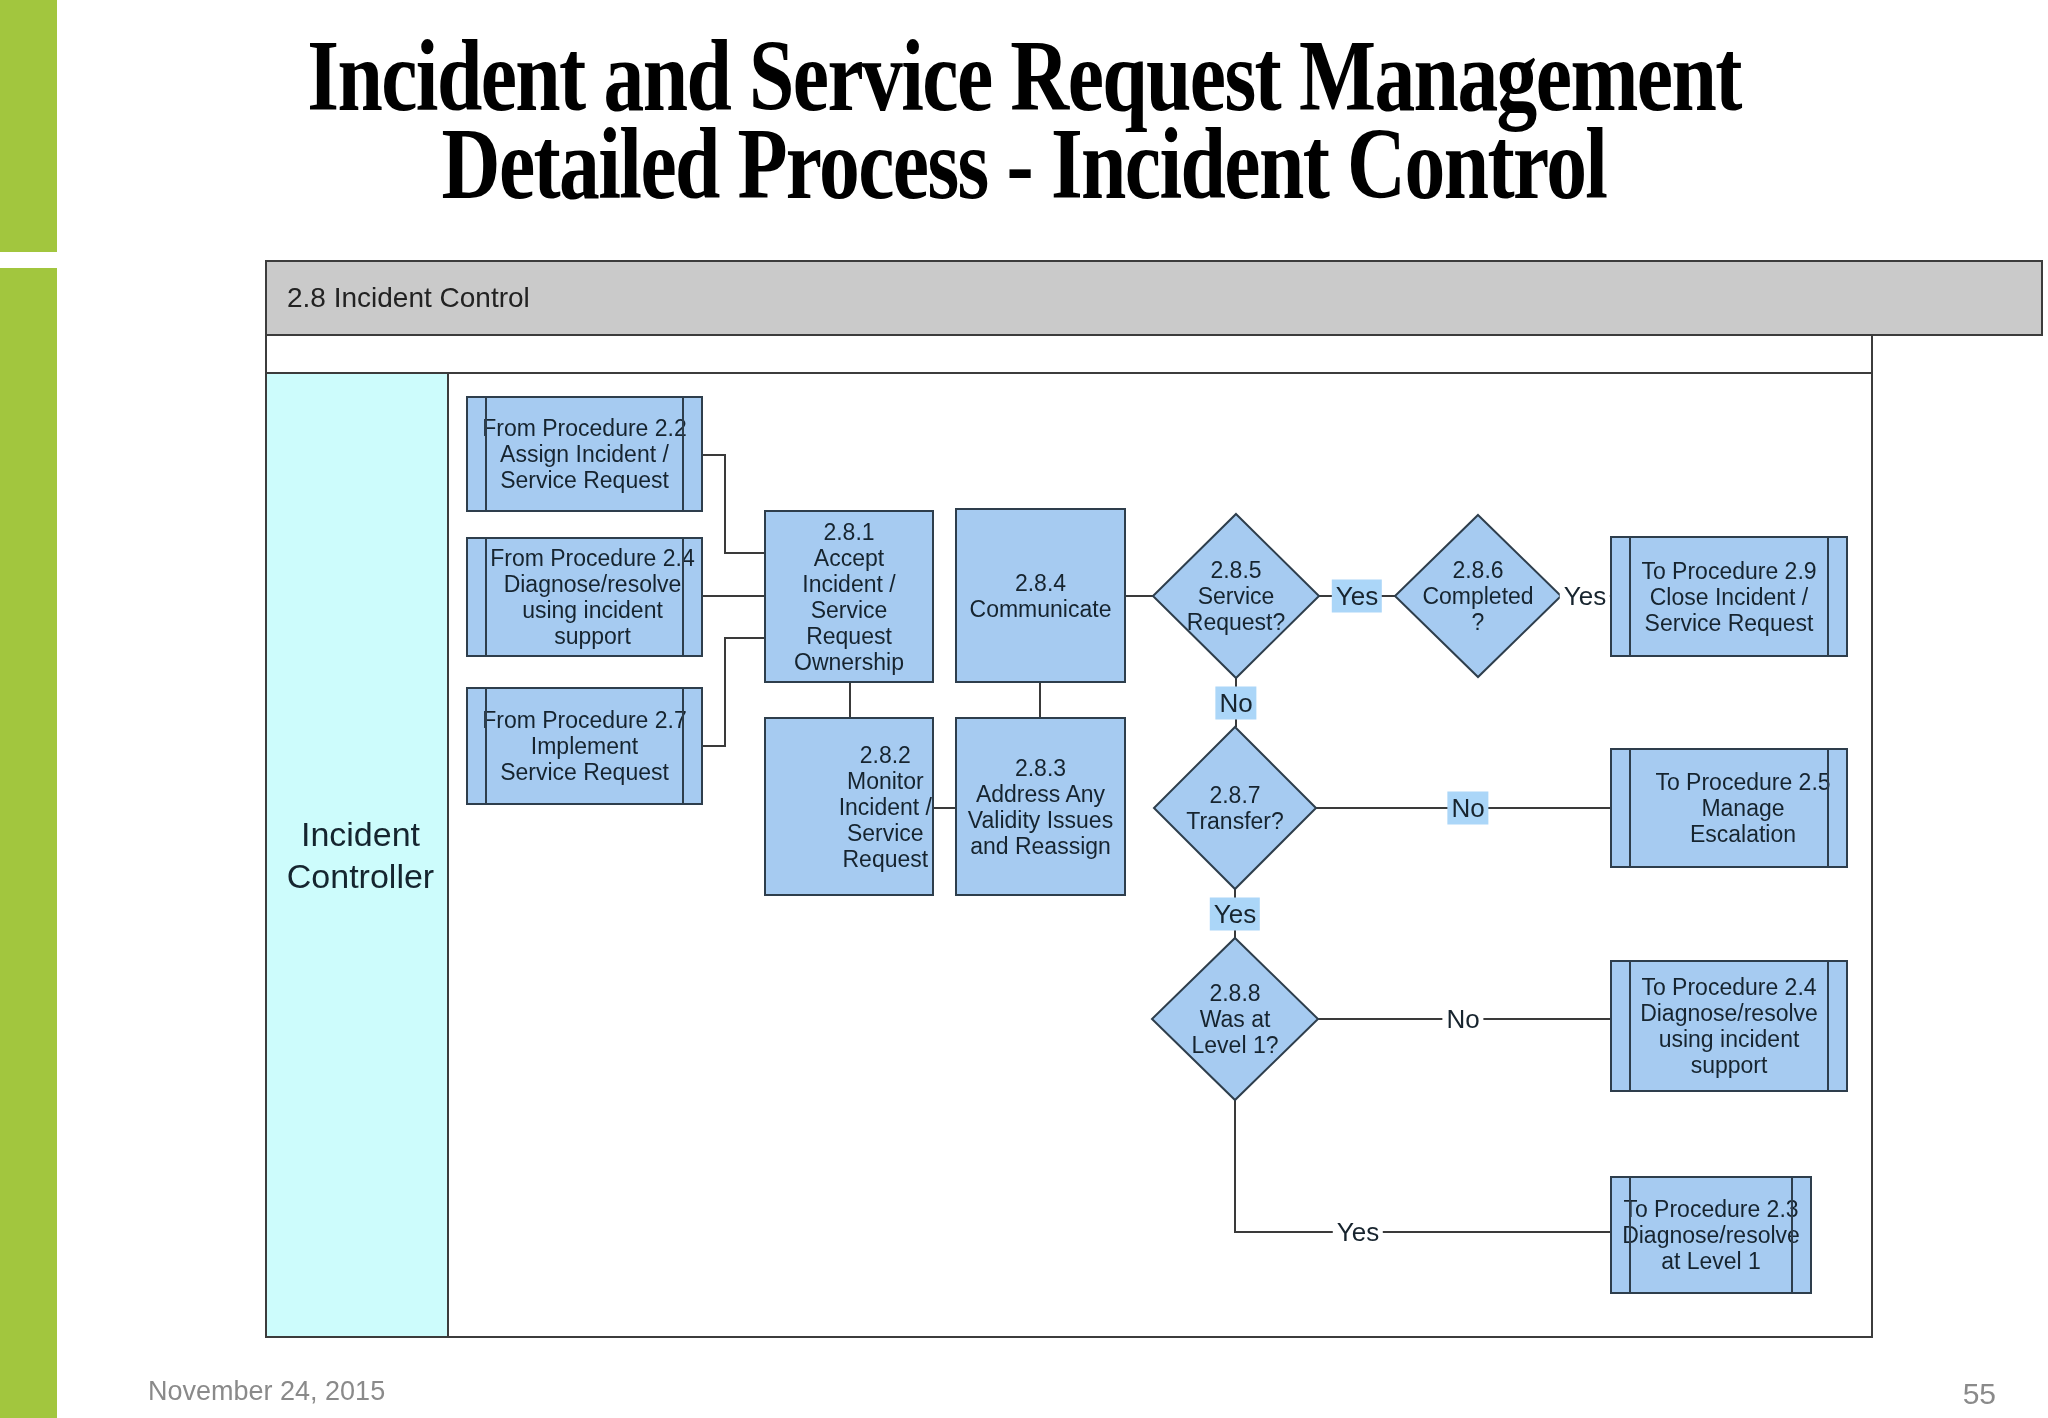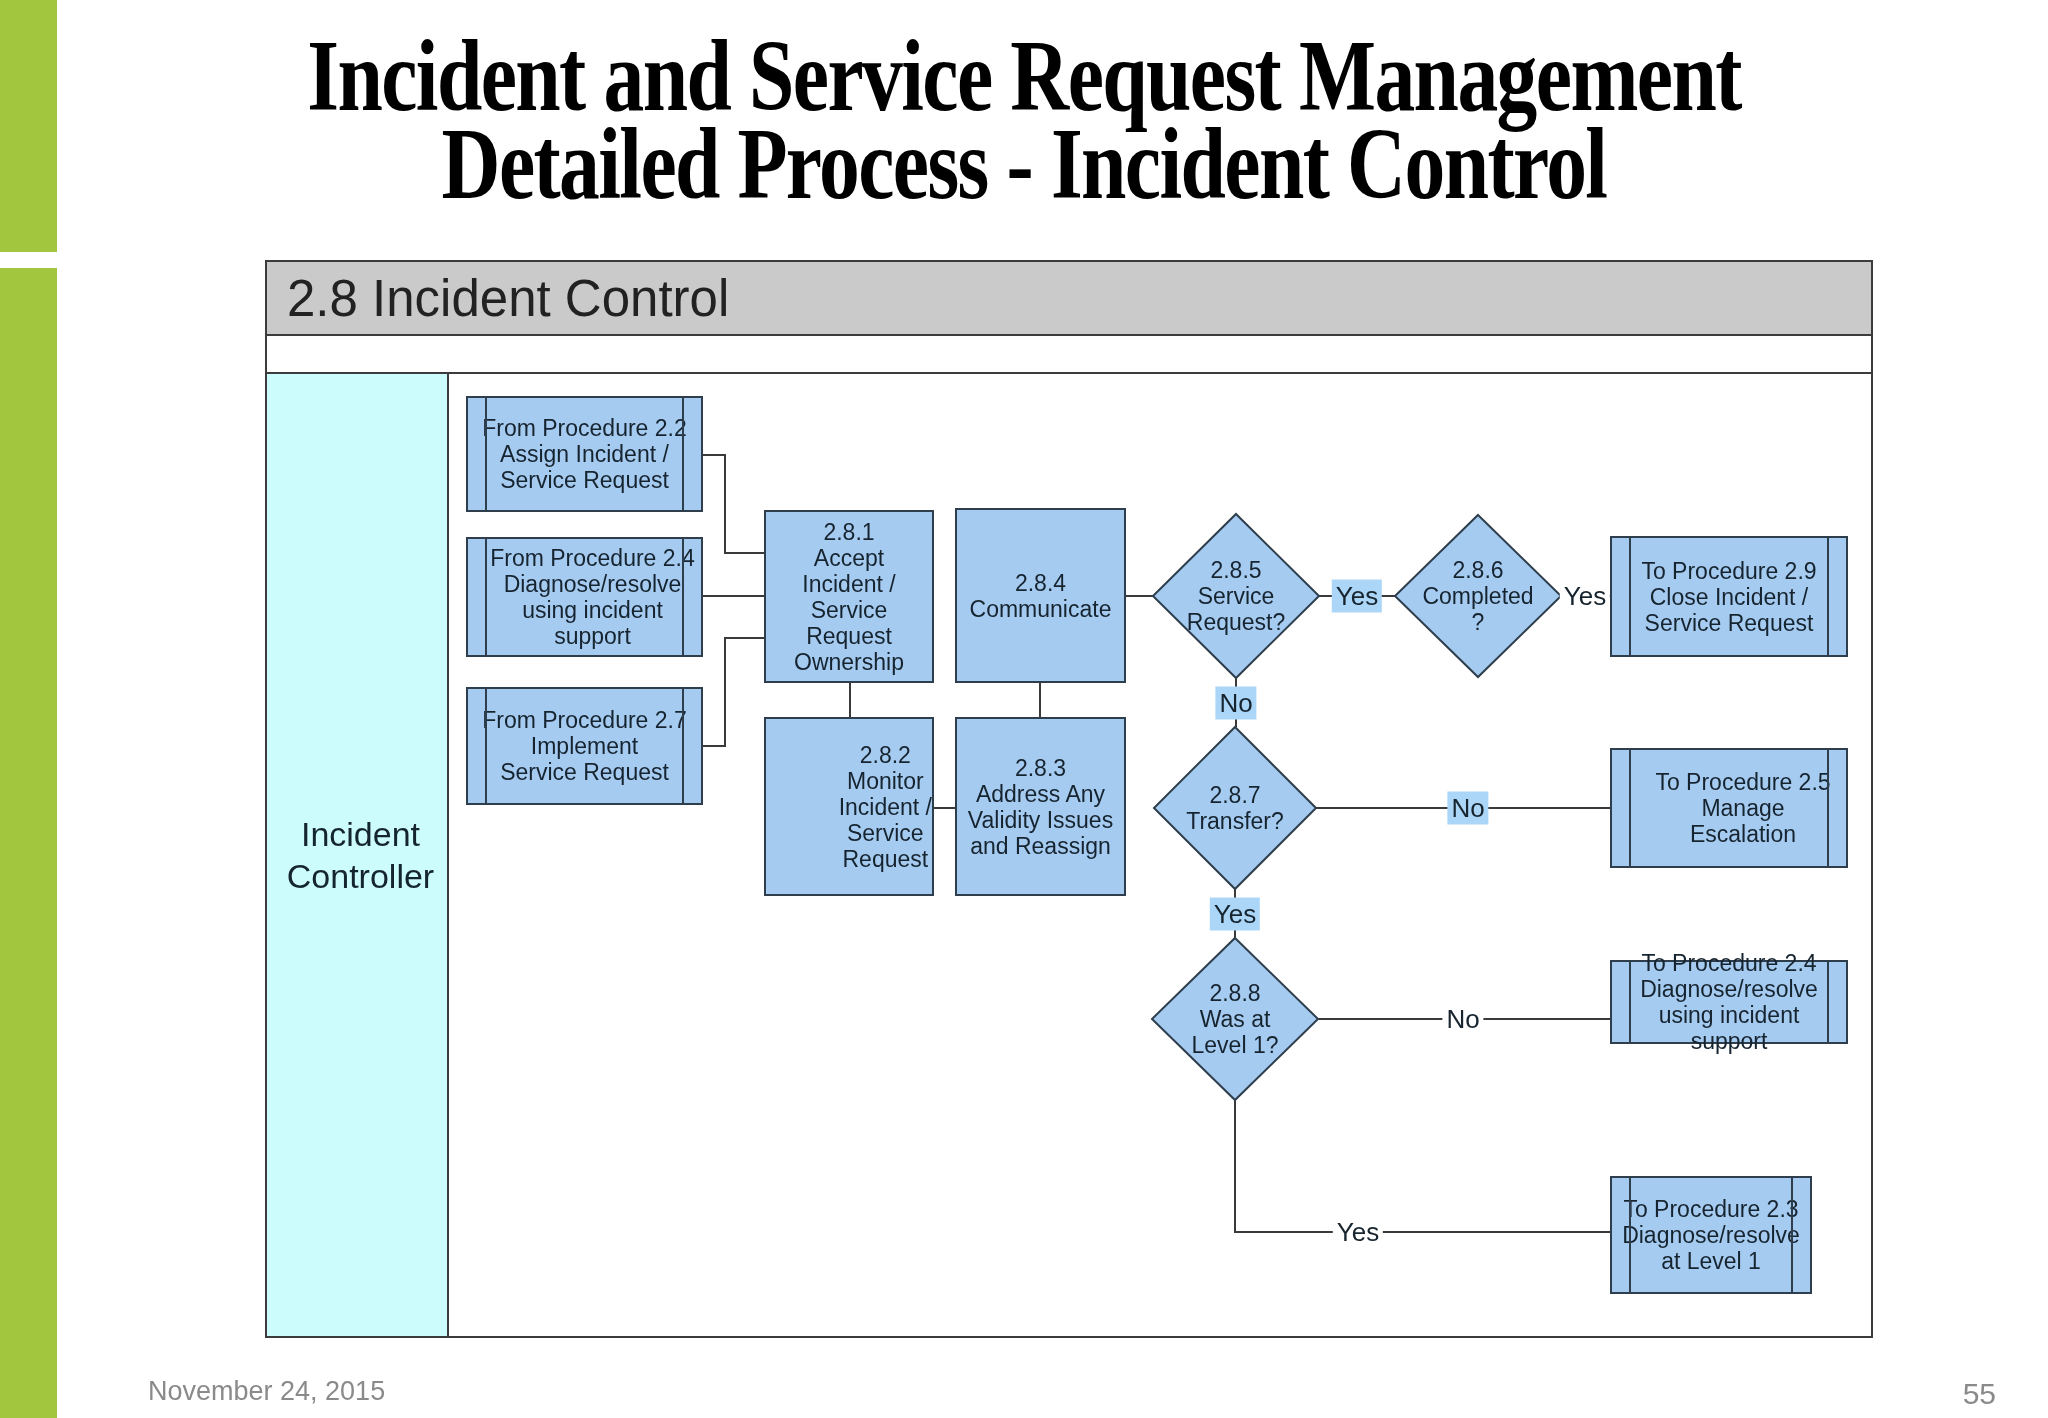--- a/index.html
+++ b/index.html
@@ -14,23 +14,23 @@
   
   .title{position:absolute;left:0;right:0;top:32px;margin:0;text-align:center;
          font-family:"Liberation Serif","DejaVu Serif",serif;font-weight:700;
          font-size:102px;line-height:88px;letter-spacing:-2px;color:var(--title-text,#000);
          transform:scaleX(0.80);transform-origin:50% 0;}
   .title span{display:block;}
 
   
   .frame{position:absolute;left:265px;top:260px;width:1608px;height:1078px;
          border:2px solid var(--frame-border,#3c3c3c);box-sizing:border-box;background:transparent;}
-  .frame-header{position:absolute;left:265px;top:260px;width:1608px;height:76px;box-sizing:border-box;
+  .frame-header{position:absolute;left:265px;top:260px;width:1778px;height:76px;box-sizing:border-box;
         background:var(--header-fill,#cacaca);border:2px solid var(--frame-border,#3c3c3c);
-        display:flex;align-items:center;padding-left:20px;font-size:51px;color:#222;}
+        display:flex;align-items:center;padding-left:20px;font-size:28px;color:#222;}
   .frame-line{position:absolute;left:265px;top:372px;width:1608px;height:2px;background:var(--frame-border,#3c3c3c);}
   .lane{position:absolute;left:265px;top:372px;width:184px;height:966px;box-sizing:border-box;
         background:var(--lane-fill,#cdfcfc);border:2px solid var(--frame-border,#3c3c3c);
         display:flex;align-items:center;justify-content:center;padding-left:7px;}
   .lane-label{font-size:34px;line-height:42px;color:#15252f;text-align:center;white-space:pre-line;}
 
   
   svg.wires{position:absolute;left:0;top:0;width:2048px;height:1418px;}
   svg.wires polyline{fill:none;stroke:var(--wire,#3a3a3a);stroke-width:2px;}
   svg.wires polygon{fill:var(--node-fill,#a6cbf1);stroke:var(--node-border,#2e3e4c);stroke-width:2px;}
@@ -160,21 +160,21 @@
   <div class="node offpage" style="left:1610px;top:536px;width:238px;height:121px;">
     <span class="node-text">To Procedure 2.9
 Close Incident /
 Service Request</span>
   </div>
   <div class="node offpage" style="left:1610px;top:748px;width:238px;height:120px;padding-left:28px;">
     <span class="node-text">To Procedure 2.5
 Manage
 Escalation</span>
   </div>
-  <div class="node offpage" style="left:1610px;top:960px;width:238px;height:84px;">
+  <div class="node offpage" style="left:1610px;top:960px;width:238px;height:132px;">
     <span class="node-text">To Procedure 2.4
 Diagnose/resolve
 using incident
 support</span>
   </div>
   <div class="node offpage" style="left:1610px;top:1176px;width:202px;height:118px;">
     <span class="node-text">To Procedure 2.3
 Diagnose/resolve
 at Level 1</span>
   </div>

